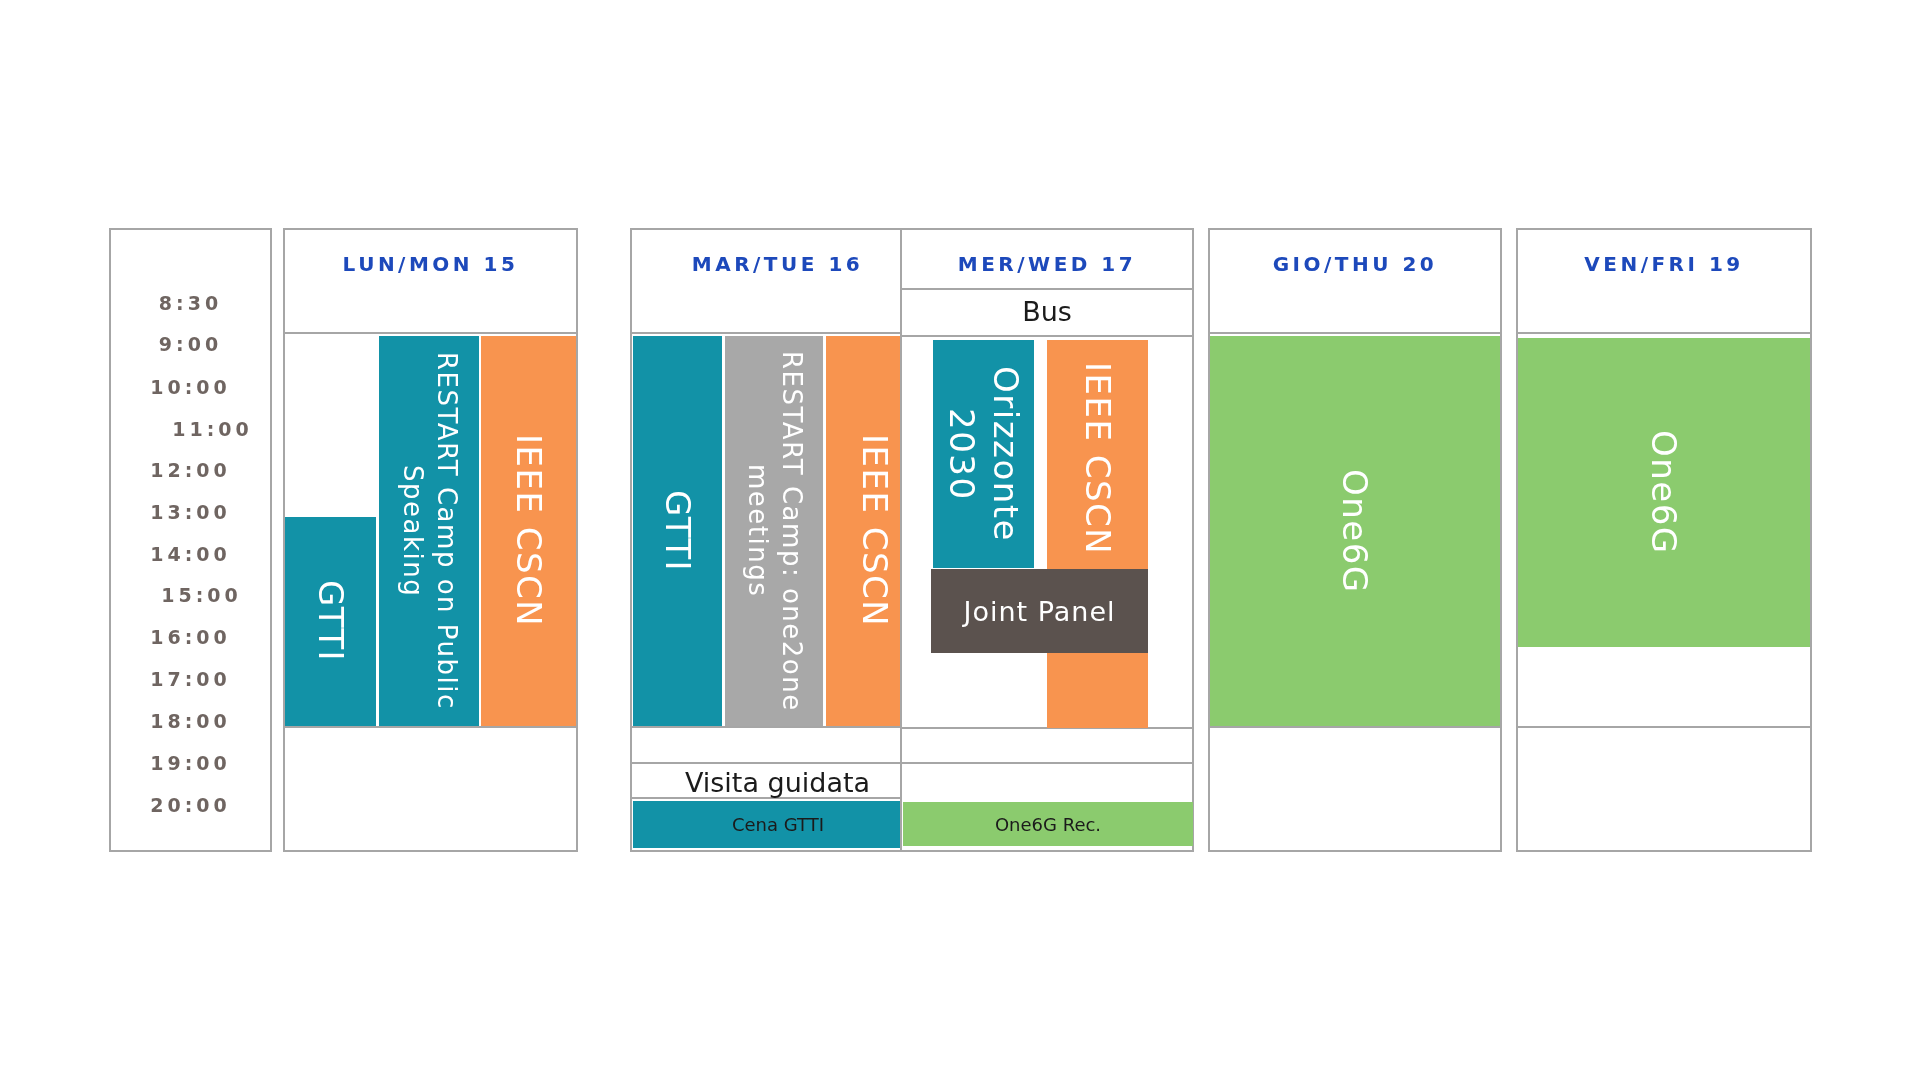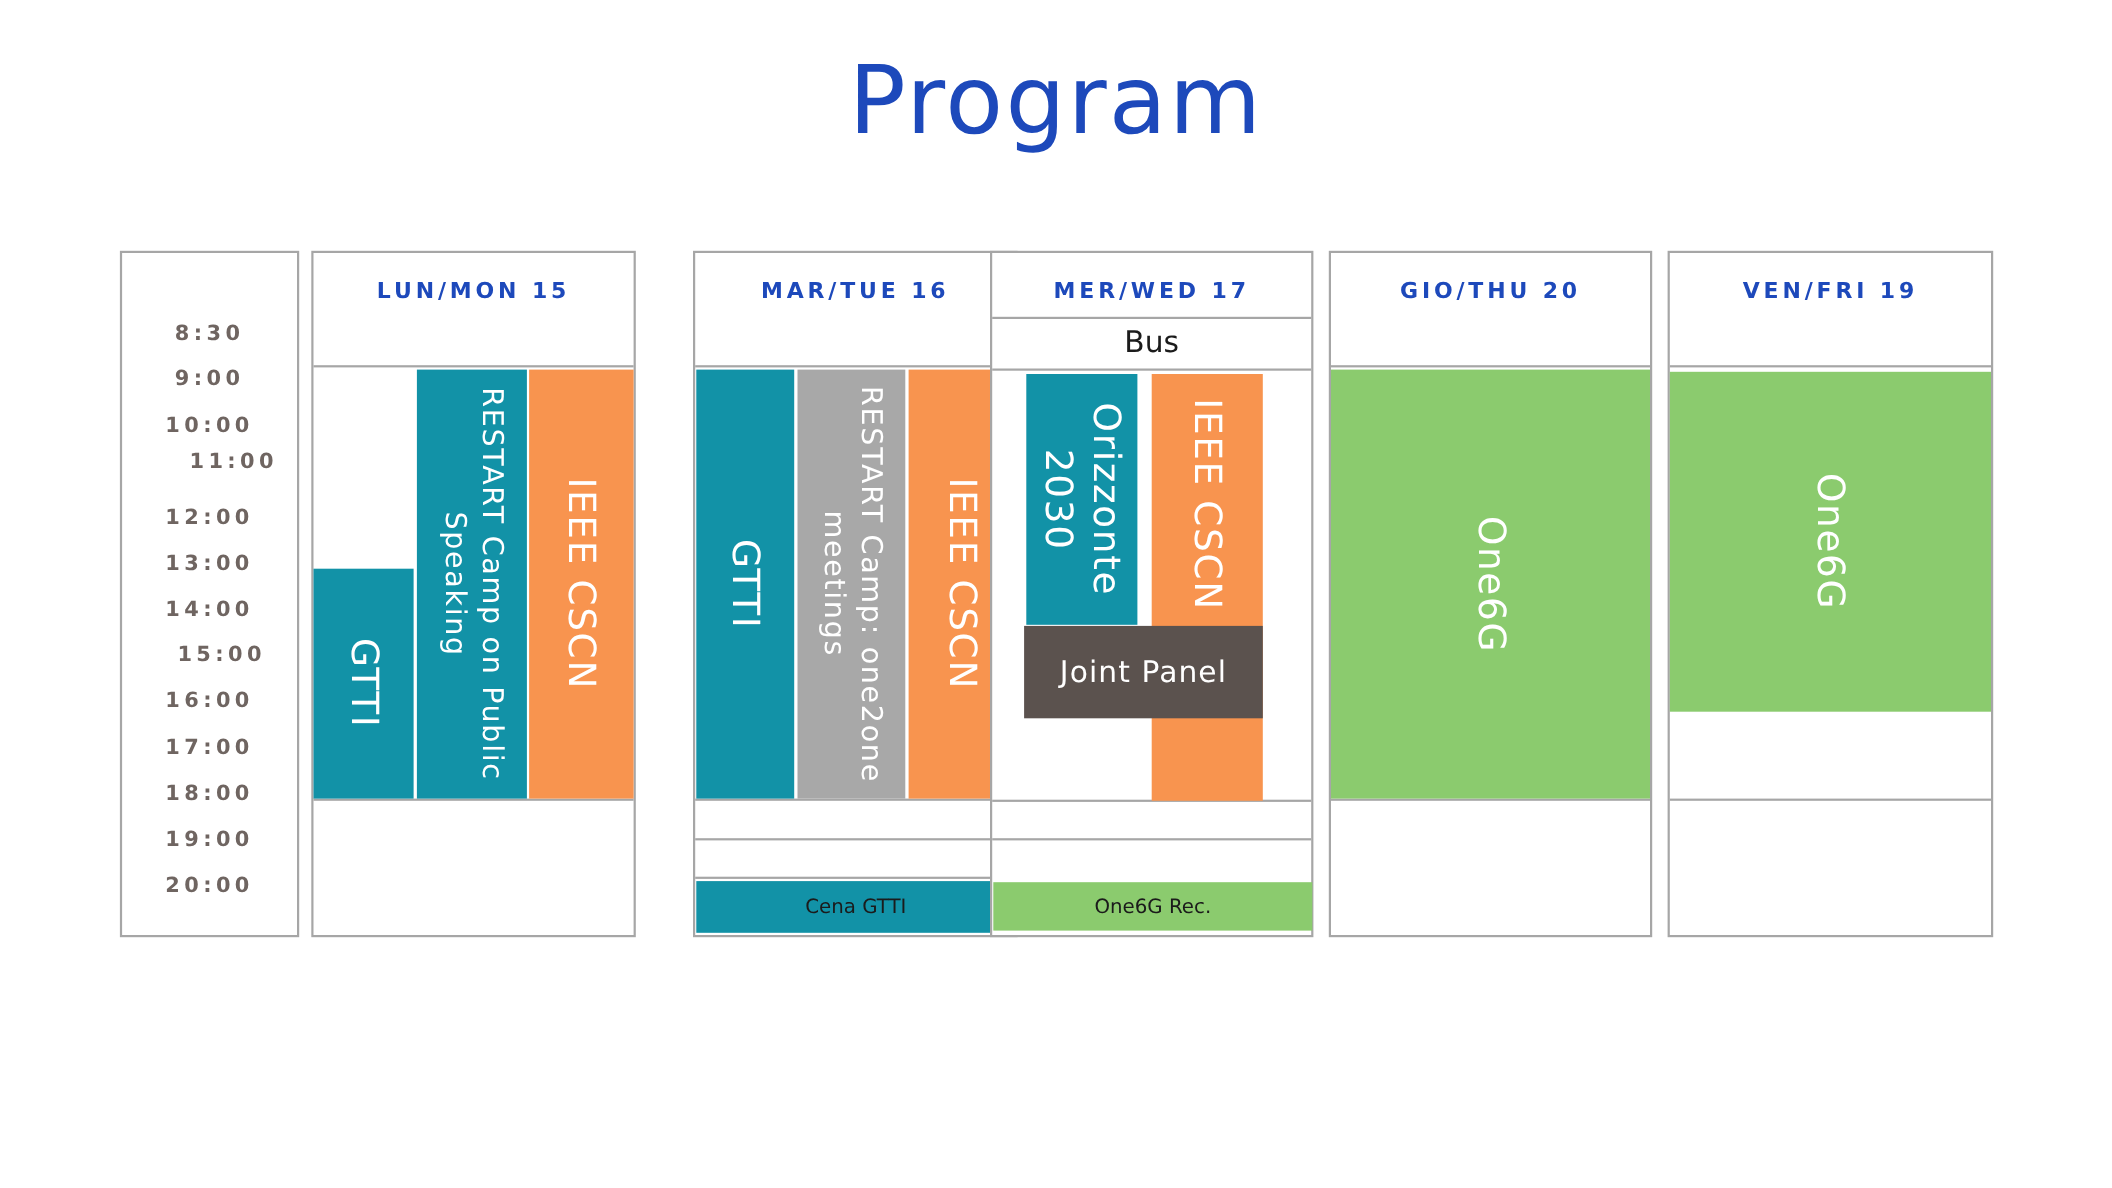--- a/index.html
+++ b/index.html
@@ -40,27 +40,26 @@
   .darkblk{background:#5b524e;}
   .greenblk{background:#8bcb6e;}
   .dark-label{color:#1b1b1b;font-size:18px;}
   .white-label{color:#ffffff;font-size:27px;letter-spacing:1px;}
 </style>
 </head>
 <body>
 
 <div class="canvas">
 
-  <div class="title">Program</div>
 
   <div class="box" style="left:109px;width:163px;">
     <div class="time-label" style="top:61px;">8:30</div>
     <div class="time-label" style="top:102px;">9:00</div>
     <div class="time-label" style="top:145px;">10:00</div>
-    <div class="time-label" style="top:177px;margin-left:44px;">11:00</div>
+    <div class="time-label" style="top:187px;margin-left:44px;">11:00</div>
     <div class="time-label" style="top:228px;">12:00</div>
     <div class="time-label" style="top:270px;">13:00</div>
     <div class="time-label" style="top:312px;">14:00</div>
     <div class="time-label" style="top:353px;margin-left:22px;">15:00</div>
     <div class="time-label" style="top:395px;">16:00</div>
     <div class="time-label" style="top:437px;">17:00</div>
     <div class="time-label" style="top:479px;">18:00</div>
     <div class="time-label" style="top:521px;">19:00</div>
     <div class="time-label" style="top:563px;">20:00</div>
   </div>
@@ -90,20 +89,21 @@
     <div class="ev teal" style="left:1px;top:106px;width:89px;height:390px;">
       <span class="vtext v-big">GTTI</span>
     </div>
     <div class="ev grayblk" style="left:93px;top:106px;width:98px;height:390px;">
       <span class="vtext v-small">RESTART Camp: one2one
 meetings</span>
     </div>
     <div class="ev orange" style="left:194px;top:106px;width:97px;height:390px;">
       <span class="vtext v-big">IEEE CSCN</span>
     </div>
+    <div class="rowtext" style="top:537px;">Visita guidata</div>
     <div class="ev teal" style="left:1px;top:571px;width:290px;height:47px;">
       <span class="dark-label">Cena GTTI</span>
     </div>
   </div>
 
   <div class="box" style="left:900px;width:294px;">
     <div class="day-header">MER/WED 17</div>
     <div class="hline" style="top:58px;"></div>
     <div class="hline" style="top:105px;"></div>
     <div class="hline" style="top:497px;"></div>

